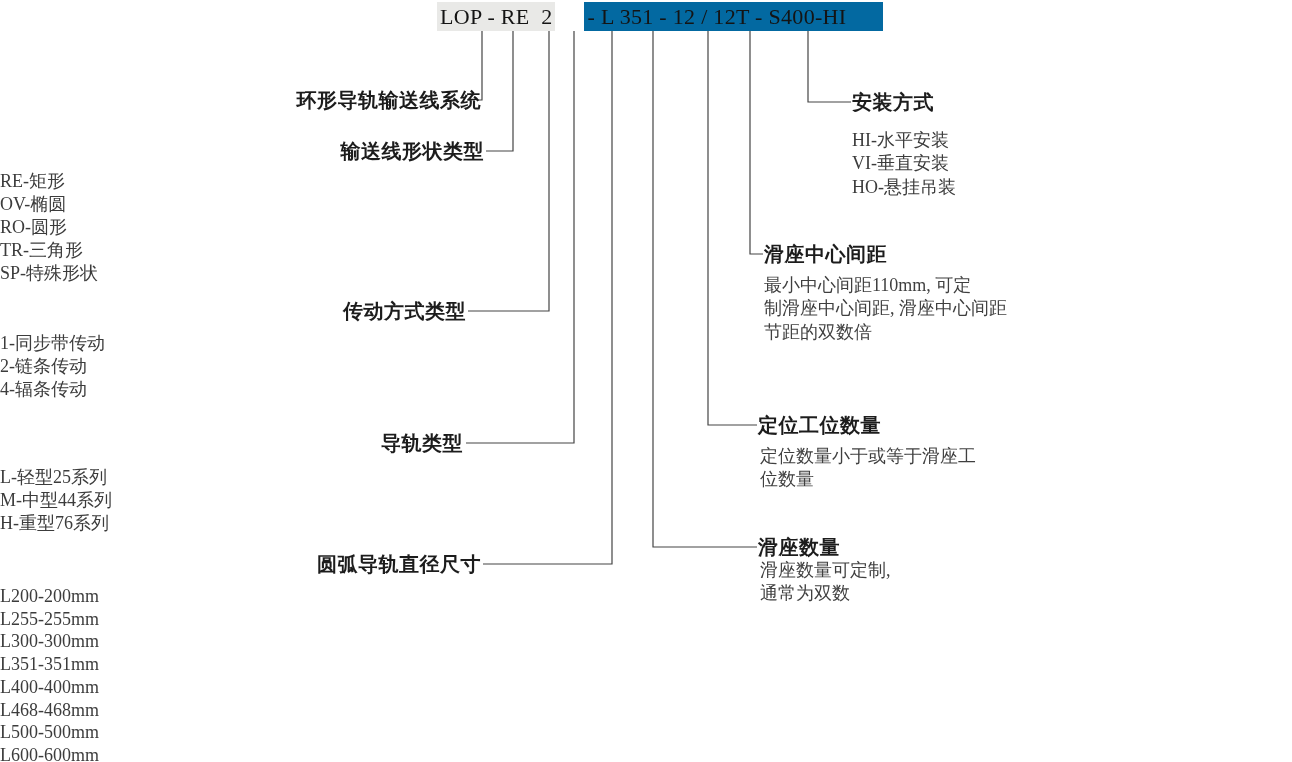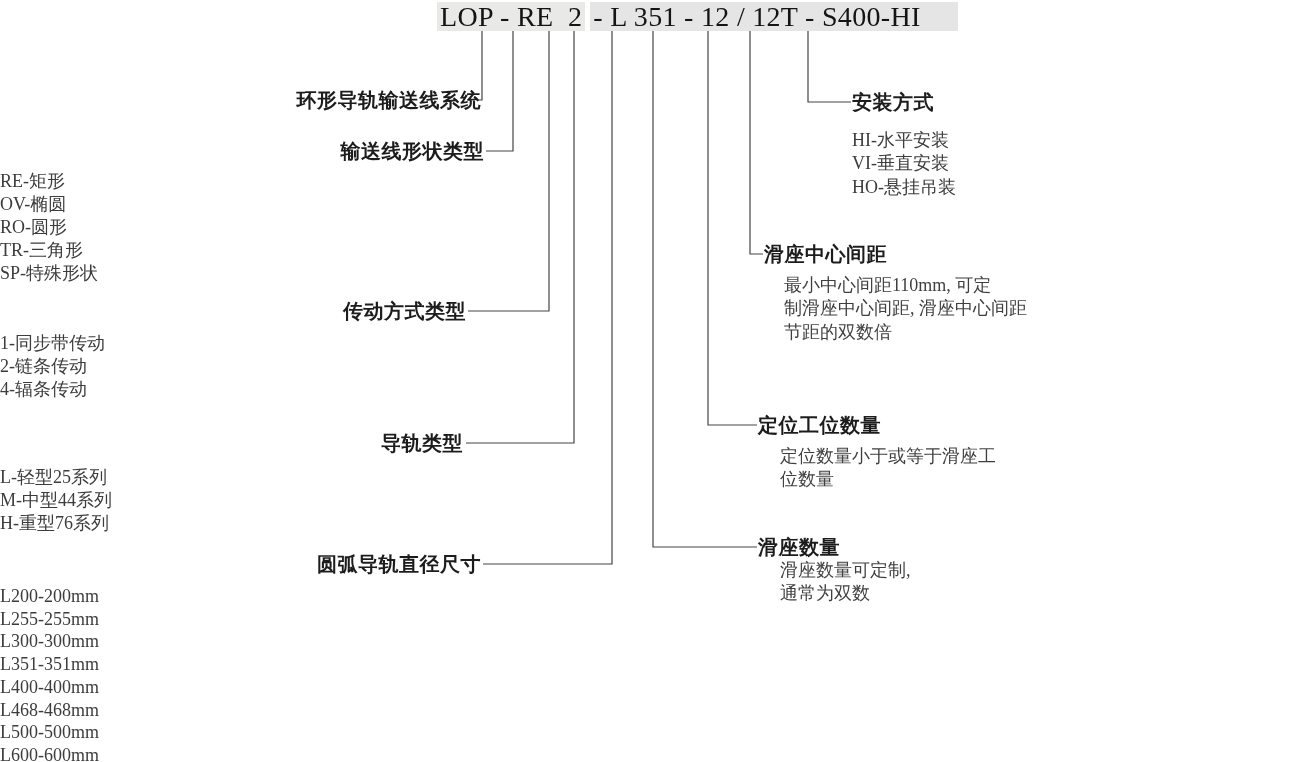--- a/index.html
+++ b/index.html
@@ -9,21 +9,21 @@
     width:1292px;height:762px;
     background:#ffffff;
     overflow:hidden;
     font-family:"Liberation Serif","DejaVu Serif",serif;
     color:#222;
   }
   .connectors{position:absolute;left:0;top:0;width:1292px;height:762px;}
   .title-row{
     position:absolute;left:437px;top:2px;
     display:flex;gap:5px;
-    font-size:28px;line-height:29px;
+    font-size:22px;line-height:29px;
     color:#141414;letter-spacing:.3px;
     white-space:pre;
     font-family:Liberation Serif, serif;
   }
   .hl{background:#e9e9e7;padding:0 3px;}
   .hl2{padding-right:37px;}
   .heading{
     position:absolute;
     font-weight:bold;font-size:20px;line-height:22px;
     color:#1c1c1c;letter-spacing:.5px;white-space:nowrap;
@@ -34,21 +34,21 @@
     text-align:left;font-size:18px;color:#3c3c3c;white-space:nowrap;
   }
   .opt-list li{line-height:23px;}
   .opt-list.dia li{line-height:22.7px;}
   .opt-list.rside{text-align:left;margin-top:10px;}
   .opt-list.rside li{line-height:23.3px;}
   .desc{
     position:absolute;margin:0;padding:0;
     font-size:18px;color:#3f3f3f;white-space:nowrap;
   }
-  .desc div{line-height:23.3px;margin-left:20px;}
+  .desc div{line-height:23.3px;}
 </style>
 </head>
 <body>
 
 <div class="canvas">
 
   <svg class="connectors" viewBox="0 0 1292 762" xmlns="http://www.w3.org/2000/svg">
     <g fill="none" stroke="#454545" stroke-width="1.2">
       <polyline points="482,31 482,100 477,100"></polyline>
       <polyline points="513,31 513,151 486,151"></polyline>
@@ -57,21 +57,21 @@
       <polyline points="612,31 612,564 483,564"></polyline>
       <polyline points="653,31 653,547 757,547"></polyline>
       <polyline points="708,31 708,425 757,425"></polyline>
       <polyline points="750,31 750,254 763,254"></polyline>
       <polyline points="808,31 808,102 851,102"></polyline>
     </g>
   </svg>
 
   <div class="title-row">
     <span class="hl" style="background: rgb(233, 233, 231);">LOP - RE  2</span>
-    <span class="hl hl2" style="background: #e5e5e5;">- L 351 - 12 / 12T - S400-HI</span>
+    <span class="hl hl2" style="background: #0369a1; margin-left: 24px;">- L 351 - 12 / 12T - S400-HI</span>
   </div>
 
   <div class="heading left" style="top:89px;width:481px">环形导轨输送线系统</div>
 
   <div class="heading left" style="top:140px;width:484px">输送线形状类型</div>
   <ul class="opt-list" style="top:170px;width:473px">
     <li>RE-矩形</li>
     <li>OV-椭圆</li>
     <li>RO-圆形</li>
     <li>TR-三角形</li>

